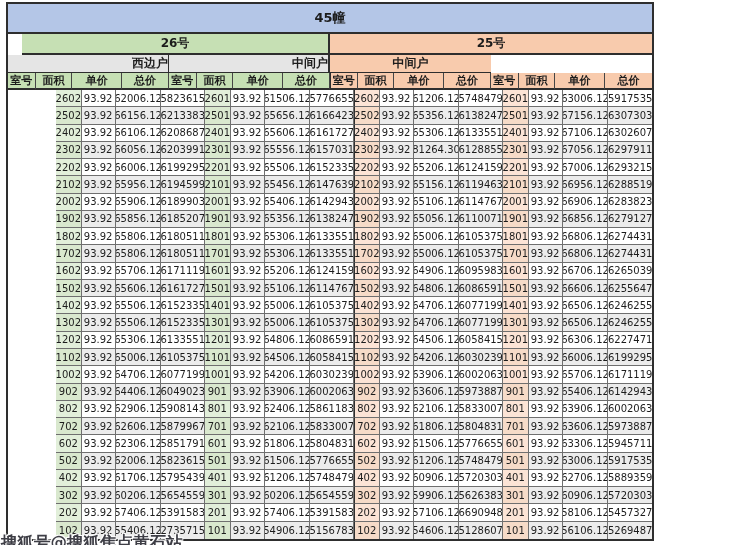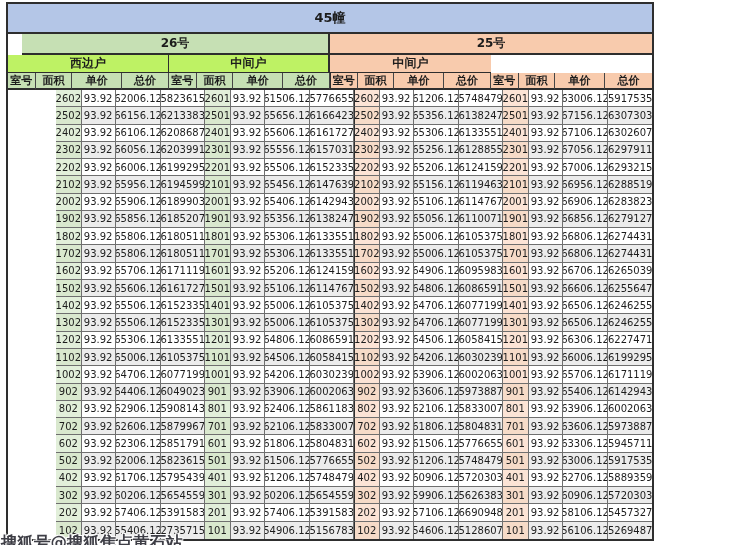--- a/index.html
+++ b/index.html
@@ -25,21 +25,21 @@
   }
   .building-cell.green{background:#c6e0b4;border-right:2px solid #2e2e2e;margin-left:14px;}
   .building-cell.orange{background:#f8cbad;}
   .unit-row{height:18px;flex:0 0 18px;display:grid;grid-template-columns:25% 25% 25% 25%;}
   .unit-cell{
     display:flex;align-items:center;justify-content:center;
     font-weight:bold;font-size:12px;box-sizing:border-box;
     border-bottom:2px solid #2e2e2e;border-right:1px solid #2e2e2e;
   }
   .unit-cell:last-child{border-right:none;}
-  .unit-cell.green{background:#bef264;}
+  .unit-cell.green{background:#e5e5e5;justify-content:flex-end;}
   .unit-cell.orange{background:#f8cbad;}
   .unit-cell.sep{border-right:2px solid #2e2e2e;}
   .cols16{
     display:grid;
     grid-template-columns:4.3% 5.7% 7.7% 7.3% 4.3% 5.7% 7.7% 7.3% 4.3% 5.7% 7.7% 7.3% 4.3% 5.7% 7.7% 7.3%;
   }
   .colheader-row{height:17px;flex:0 0 17px;}
   .hcell{
     display:flex;align-items:center;justify-content:center;
     font-weight:bold;font-size:11px;box-sizing:border-box;
@@ -180,21 +180,21 @@
         <div class="tcell room-green">2302</div>
         <div class="tcell">93.92</div>
         <div class="tcell">66056.12</div>
         <div class="tcell">6203991</div>
         <div class="tcell room-green">2301</div>
         <div class="tcell">93.92</div>
         <div class="tcell">65556.12</div>
         <div class="tcell">6157031</div>
         <div class="tcell room-orange sep">2302</div>
         <div class="tcell">93.92</div>
-        <div class="tcell">65256.12</div>
+        <div class="tcell">81264.30</div>
         <div class="tcell">6128855</div>
         <div class="tcell room-orange">2301</div>
         <div class="tcell">93.92</div>
         <div class="tcell">67056.12</div>
         <div class="tcell">6297911</div>
       </div>
       <div class="trow cols16">
         <div class="tcell room-green">2202</div>
         <div class="tcell">93.92</div>
         <div class="tcell">66006.12</div>

